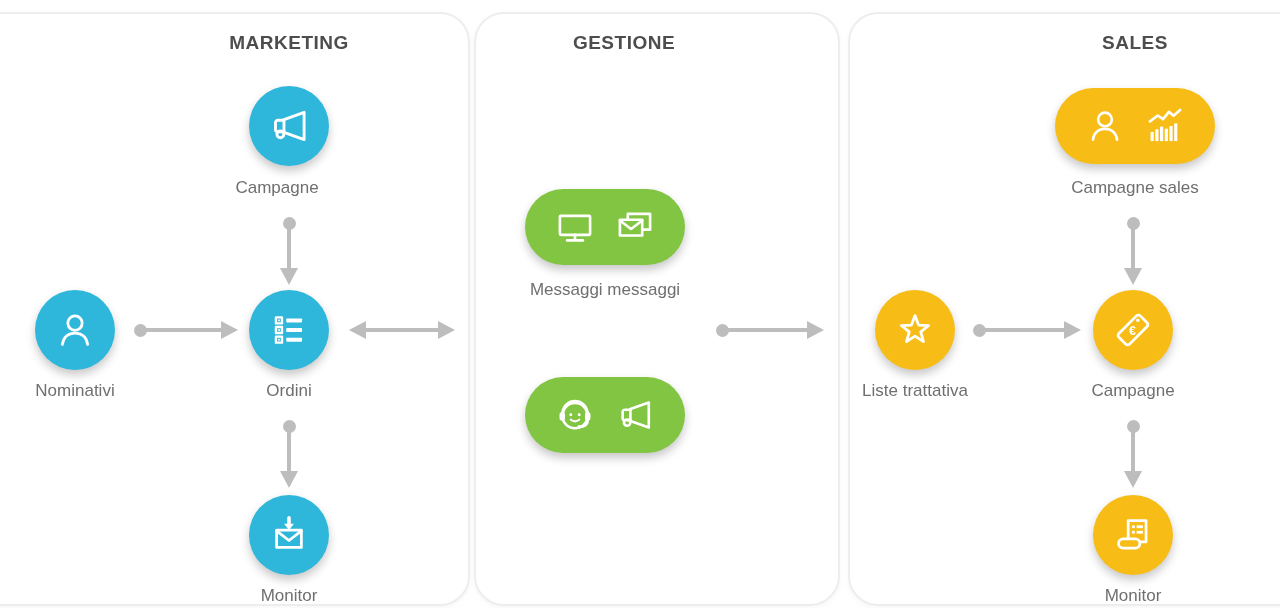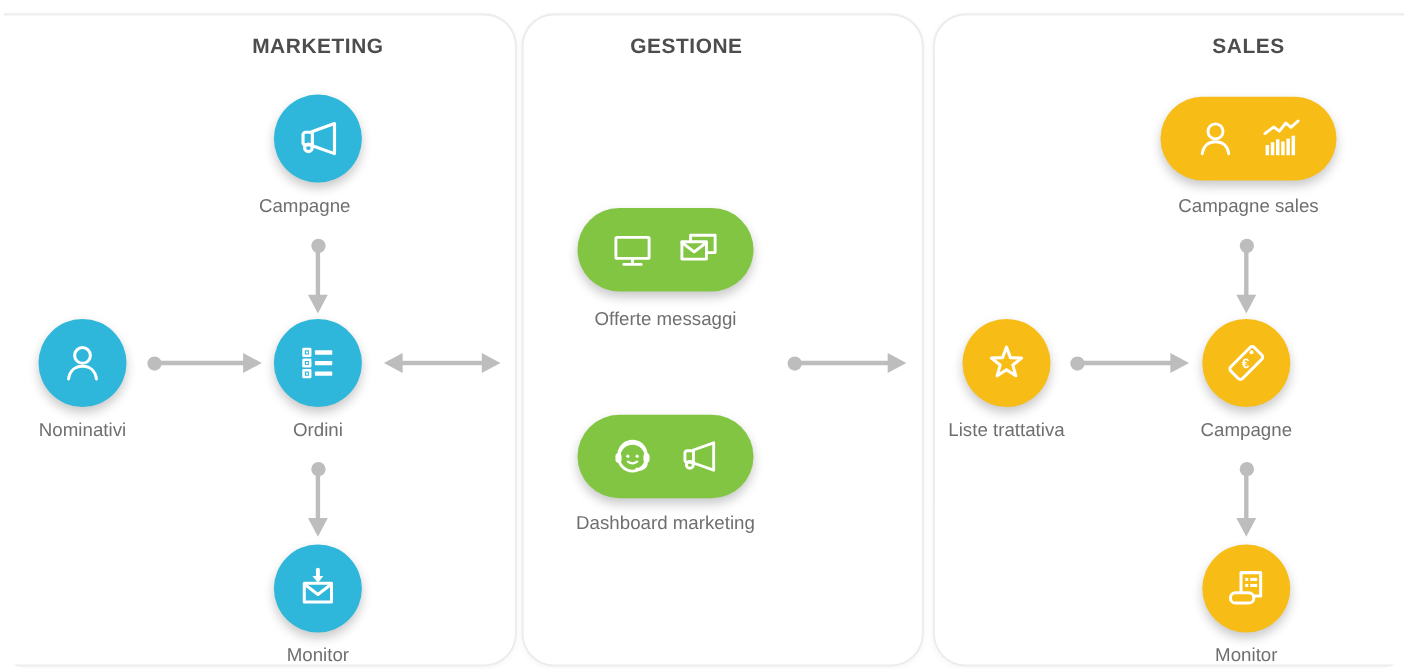--- a/index.html
+++ b/index.html
@@ -10,21 +10,20 @@
     --panel-border:#ededed;
     --header-text:#4d4d4d;
     --label-text:#6f6f6f;
     --background:#ffffff;
   }
   html,body{margin:0;padding:0;background:var(--background);}
   .canvas{
     position:relative;width:1280px;height:608px;overflow:hidden;
     background:var(--background);
     font-family:"Liberation Sans","DejaVu Sans",sans-serif;
-    border-radius:26px;
   }
   .panel{
     position:absolute;top:12px;height:590px;
     border:2px solid var(--panel-border);border-radius:30px;
     box-shadow:0 2px 6px rgba(0,0,0,0.035);
     background:transparent;
   }
   .panel-marketing{left:-80px;width:546px;}
   .panel-gestione{left:474px;width:362px;}
   .panel-sales{left:848px;width:520px;}
@@ -141,21 +140,21 @@
       </svg>
     </span>
     <span class="icon">
       <svg class="ic" width="42" height="42" viewBox="0 0 32 32">
         <rect x="10.5" y="6" width="17" height="12"></rect>
         <rect x="4.5" y="10.5" width="17" height="12" fill="var(--gestione-accent)"></rect>
         <path d="M4.5 11 L13 17.5 L21.5 11"></path>
       </svg>
     </span>
   </div>
-  <div class="nlabel" style="left:605px;top:280px">Offerte messaggi</div>
+  <div class="nlabel" style="left:605px;top:280px">Messaggi messaggi</div>
 
   <div class="node pill green" style="left:525px;top:377px">
     <span class="icon">
       <svg class="ic" width="42" height="42" viewBox="0 0 32 32">
         <circle cx="16" cy="16.5" r="9.6"></circle>
         <path d="M6.6 14.2 C7.4 8.8 11.3 5.6 16 5.6 C20.7 5.6 24.6 8.8 25.4 14.2" style="stroke-width:2.3"></path>
         <rect x="4.2" y="13.8" width="4.2" height="6.6" rx="2.1" fill="#fff" stroke="none"></rect>
         <rect x="23.6" y="13.8" width="4.2" height="6.6" rx="2.1" fill="#fff" stroke="none"></rect>
         <path d="M25.6 20.4 C25.6 23.6 22.6 25 19.8 25"></path>
         <circle cx="19.2" cy="25" r="1.3" fill="#fff" stroke="none"></circle>
@@ -165,21 +164,20 @@
       </svg>
     </span>
     <span class="icon">
       <svg class="ic" width="42" height="42" viewBox="0 0 32 32">
         <path d="M26.5 6.5 L26.5 25.5 L12.5 20.5 L12.5 11.5 Z"></path>
         <path d="M12.5 12 H8.2 C7.3 12 6.6 12.7 6.6 13.6 V18.4 C6.6 19.3 7.3 20 8.2 20 H12.5"></path>
         <circle cx="10" cy="21.8" r="2.4"></circle>
       </svg>
     </span>
   </div>
-  <div class="nlabel" style="left:605px;top:466px">Dashboard marketing</div>
 
   <div class="node pill yellow" style="left:1055px;top:88px">
     <span class="icon">
       <svg class="ic" width="42" height="42" viewBox="0 0 32 32">
         <circle cx="16" cy="11" r="5.2"></circle>
         <path d="M6.8 26.5 C7.6 20.8 11.4 18.2 16 18.2 C20.6 18.2 24.4 20.8 25.2 26.5"></path>
       </svg>
     </span>
     <span class="icon">
       <svg class="ic" width="42" height="42" viewBox="0 0 32 32">

